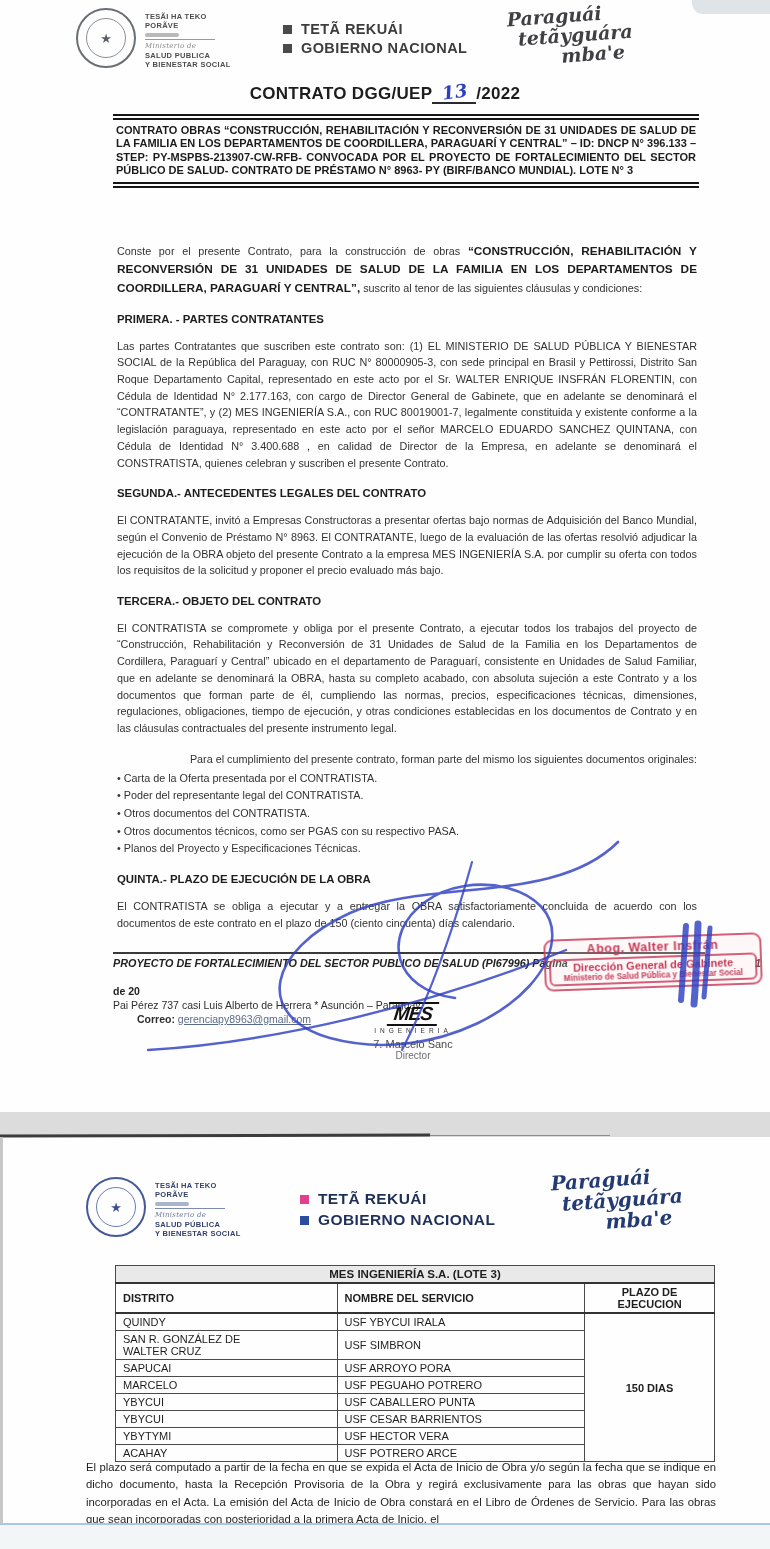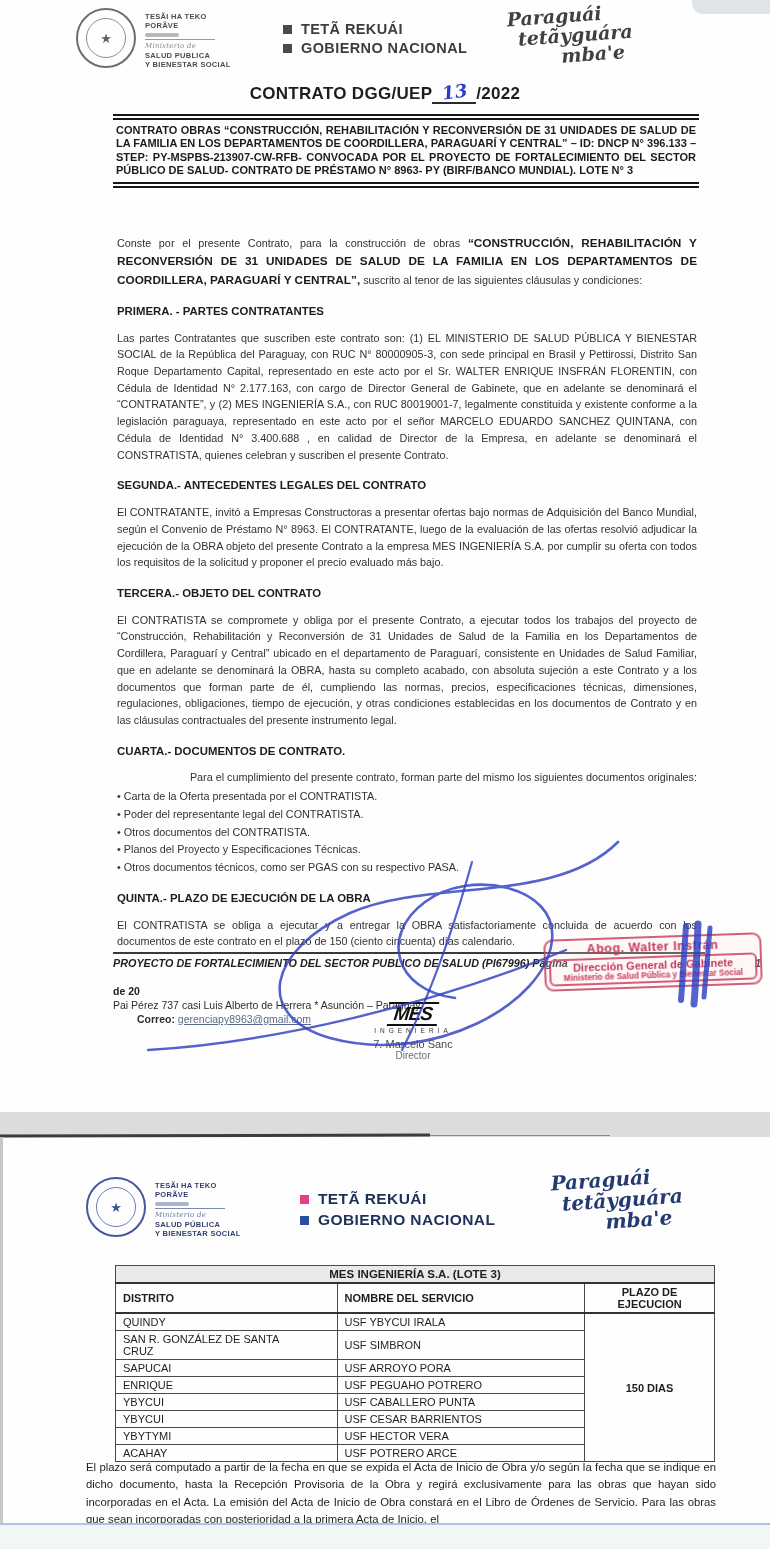--- a/index.html
+++ b/index.html
@@ -69,21 +69,21 @@
                  font-family:"DejaVu Serif",serif;font-style:italic;font-weight:bold;
                  font-size:18px;transform:rotate(-8deg);}
 
   
   .subject-box{position:absolute;top:114px;left:113px;width:586px;}
   .dline{height:6px;border-top:2px solid #161616;border-bottom:2px solid #161616;}
   .subject-box .txt{padding:4px 3px;font-weight:bold;font-size:11px;line-height:1.22;
                     text-align:justify;color:#1b1b1b;}
 
   
-  .body-col{position:absolute;top:234px;left:117px;width:580px;font-size:10.8px;line-height:1.55;
+  .body-col{position:absolute;top:242px;left:117px;width:580px;font-size:10.8px;line-height:1.55;
             color:#323232;text-align:justify;}
   .body-col p{margin:0 0 14px 0;}
   .body-col .q{font-weight:bold;font-size:11.8px;color:#1b1b1b;}
   .clause-h{font-weight:bold;font-size:11.4px;color:#1d1d1d;margin:0 0 9px 0;text-align:left;}
   .bullets div{margin:0 0 1px 0;text-align:left;}
 
   
   .footer{position:absolute;top:952px;left:113px;width:592px;border-top:2px solid #3a3a3a;padding-top:3px;}
   .f1{position:relative;font-style:italic;font-weight:bold;font-size:10.8px;color:#222;width:648px;}
   .f1 .pnum{position:absolute;right:0;top:0;}
@@ -177,28 +177,27 @@
 
       <div class="clause-h">PRIMERA. - PARTES CONTRATANTES</div>
       <p>Las partes Contratantes que suscriben este contrato son: (1) EL MINISTERIO DE SALUD PÚBLICA Y BIENESTAR SOCIAL de la República del Paraguay, con RUC N° 80000905-3, con sede principal en Brasil y Pettirossi, Distrito San Roque Departamento Capital, representado en este acto por el Sr. WALTER ENRIQUE INSFRÁN FLORENTIN, con Cédula de Identidad N° 2.177.163, con cargo de Director General de Gabinete, que en adelante se denominará el “CONTRATANTE”, y (2) MES INGENIERÍA S.A., con RUC 80019001-7, legalmente constituida y existente conforme a la legislación paraguaya, representado en este acto por el señor MARCELO EDUARDO SANCHEZ QUINTANA, con Cédula de Identidad N° 3.400.688 , en calidad de Director de la Empresa, en adelante se denominará el CONSTRATISTA, quienes celebran y suscriben el presente Contrato.</p>
 
       <div class="clause-h">SEGUNDA.-  ANTECEDENTES LEGALES DEL CONTRATO</div>
       <p>El CONTRATANTE, invitó a Empresas Constructoras a presentar ofertas bajo normas de Adquisición del Banco Mundial, según el Convenio de Préstamo N° 8963. El CONTRATANTE, luego de la evaluación de las ofertas resolvió adjudicar la ejecución de la OBRA objeto del presente Contrato a la empresa MES INGENIERÍA S.A. por cumplir su oferta con todos los requisitos de la solicitud y proponer el precio evaluado más bajo.</p>
 
       <div class="clause-h">TERCERA.- OBJETO DEL CONTRATO</div>
       <p>El CONTRATISTA se compromete y obliga por el presente Contrato, a ejecutar todos los trabajos del proyecto de “Construcción, Rehabilitación y Reconversión de 31 Unidades de Salud de la Familia en los Departamentos de Cordillera, Paraguarí y Central” ubicado en el departamento de Paraguarí, consistente en Unidades de Salud Familiar, que en adelante se denominará la OBRA, hasta su completo acabado, con absoluta sujeción a este Contrato y a los documentos que forman parte de él, cumpliendo las normas, precios, especificaciones técnicas, dimensiones, regulaciones, obligaciones, tiempo de ejecución, y otras condiciones establecidas en los documentos de Contrato y en las cláusulas contractuales del presente instrumento legal.</p>
 
-      <div class="clause-h">CUARTA.- DOCUMENTOS DE CONTRATO.</div>
       <p style="margin-bottom:2px;text-align:right;padding-left:34px;">Para el cumplimiento del presente contrato, forman parte del mismo los siguientes documentos originales:</p>
       <div class="bullets" style="margin-bottom:14px;">
         <div>• Carta de la Oferta presentada por el CONTRATISTA.</div>
         <div>• Poder del representante legal del CONTRATISTA.</div>
         <div>• Otros documentos del CONTRATISTA.</div>
+        <div>• Otros documentos técnicos, como ser PGAS con su respectivo PASA.</div>
         <div>• Planos del Proyecto y Especificaciones Técnicas.</div>
-        <div>• Otros documentos técnicos, como ser PGAS con su respectivo PASA.</div>
       </div>
 
       <div class="clause-h">QUINTA.- PLAZO DE EJECUCIÓN DE LA OBRA</div>
       <p>El CONTRATISTA se obliga a ejecutar y a entregar la OBRA satisfactoriamente concluida de acuerdo con los documentos de este contrato en el plazo de 150 (ciento cincuenta) días calendario.</p>
     </div>
 
     <div class="footer">
       <div class="f1">
         <span>PROYECTO DE FORTALECIMIENTO DEL SECTOR PUBLICO DE SALUD (PI67996)</span>
         <span>Página</span>
@@ -285,29 +284,29 @@
           <th class="c3">PLAZO DE EJECUCION</th>
         </tr>
       </thead>
       <tbody>
         <tr>
           <td class="c1"><span>QUINDY</span></td>
           <td class="c2">USF YBYCUI IRALA</td>
           <td class="c3 plazo" rowspan="8">150 DIAS</td>
         </tr>
         <tr>
-          <td class="c1"><span>SAN R. GONZÁLEZ DE SANTA CRUZ</span></td>
+          <td class="c1"><span>SAN R. GONZÁLEZ DE WALTER CRUZ</span></td>
           <td class="c2">USF SIMBRON</td>
         </tr>
         <tr>
           <td class="c1"><span>SAPUCAI</span></td>
           <td class="c2">USF ARROYO PORA</td>
         </tr>
         <tr>
-          <td class="c1"><span>ENRIQUE</span></td>
+          <td class="c1"><span>MARCELO</span></td>
           <td class="c2">USF PEGUAHO POTRERO</td>
         </tr>
         <tr>
           <td class="c1"><span>YBYCUI</span></td>
           <td class="c2">USF CABALLERO PUNTA</td>
         </tr>
         <tr>
           <td class="c1"><span>YBYCUI</span></td>
           <td class="c2">USF CESAR BARRIENTOS</td>
         </tr>

